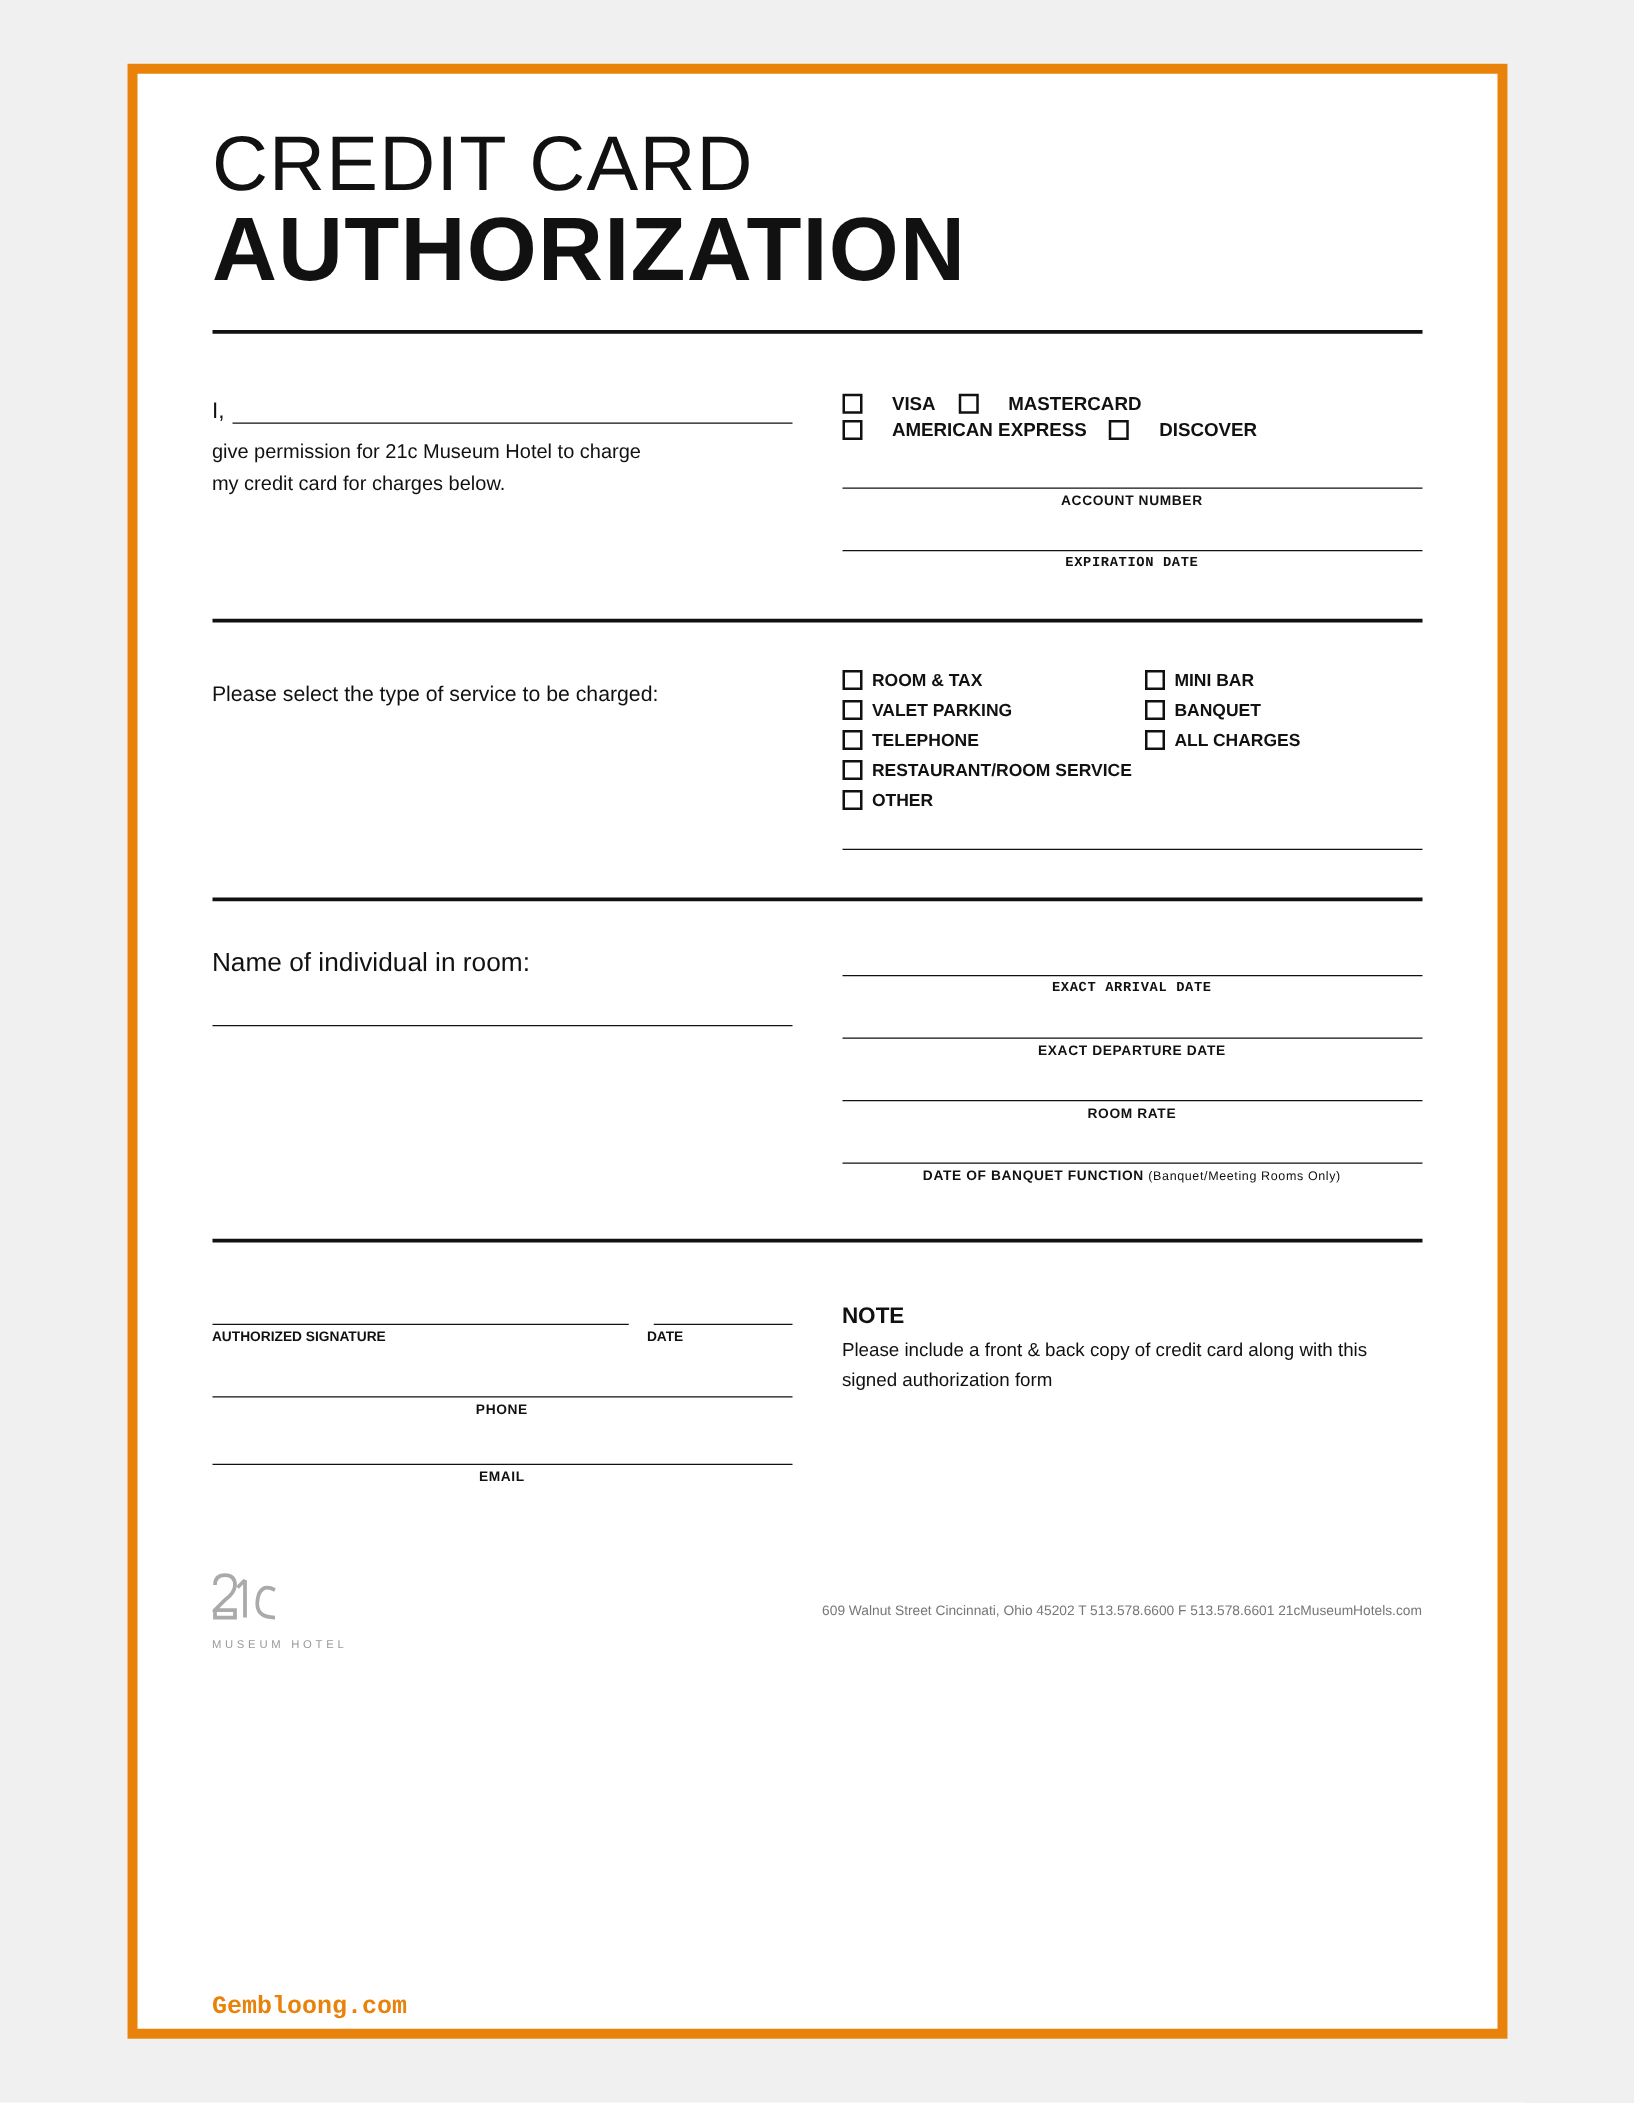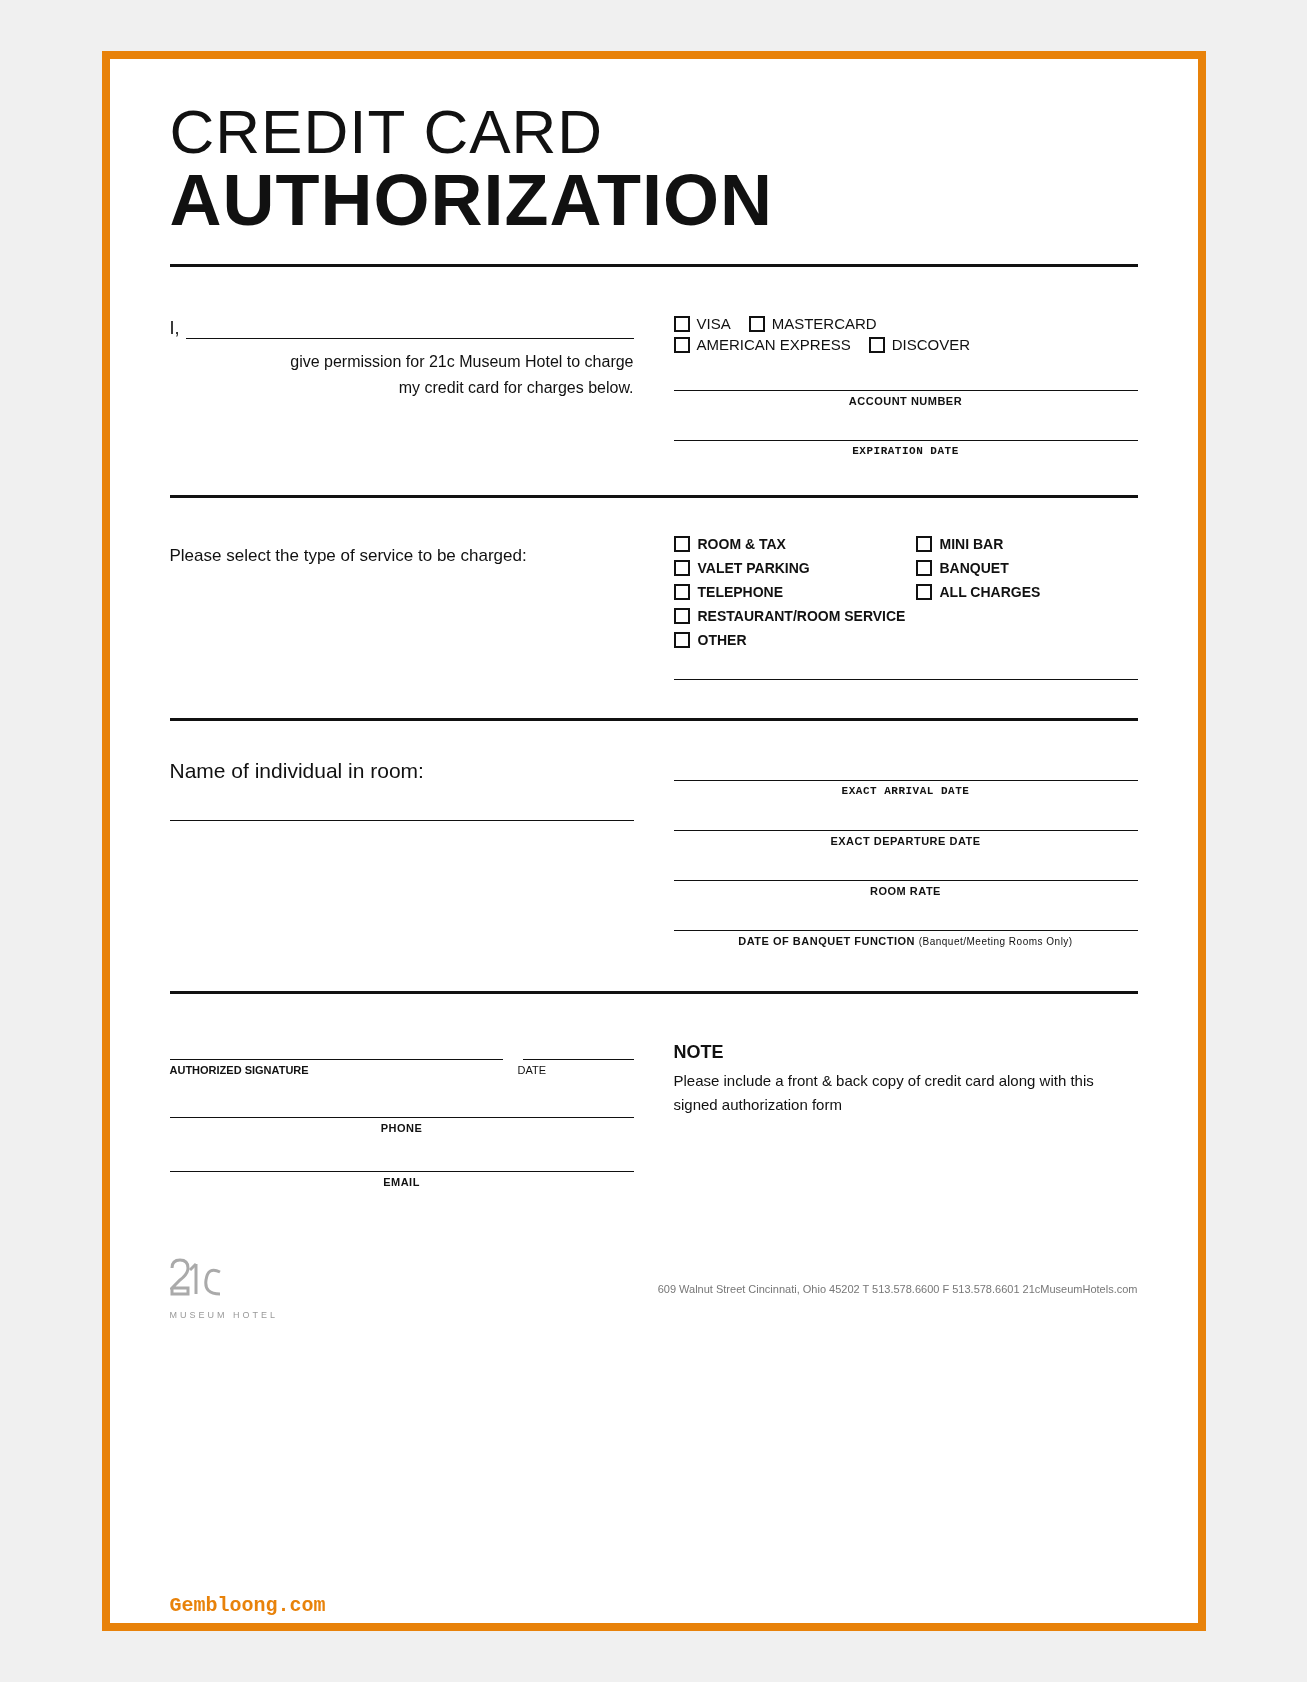--- a/index.html
+++ b/index.html
@@ -72,35 +72,33 @@
       flex: 1;
       border-bottom: 1.5px solid #111;
       height: 24px;
       display: inline-block;
     }
     .permission-text {
       font-size: 16px;
       color: #111;
       line-height: 1.6;
       margin-top: 6px;
-      text-align: right;
     }
     .card-row {
       display: flex;
       align-items: center;
       gap: 18px;
       width: 100%;
       margin-bottom: 4px;
     }
     .card-option {
       display: flex;
-      align-items: center;
-      gap: 7px;
+      gap: 24px;
       font-size: 15px;
-      font-weight: 400;
+      font-weight: 700;
       color: #111;
     }
     .checkbox-box {
       width: 16px;
       height: 16px;
       border: 2px solid #111;
       display: inline-block;
       flex-shrink: 0;
     }
 
@@ -221,21 +219,21 @@
     }
     .sig-label-left {
       flex: 3;
       font-size: 11px;
       font-weight: 700;
       color: #111;
     }
     .sig-label-right {
       flex: 1;
       font-size: 11px;
-      font-weight: 400;
+      font-weight: 700;
       color: #111;
     }
     .note-section {
       padding: 6px 0 0 0;
     }
     .note-title {
       font-size: 18px;
       font-weight: 900;
       color: #111;
       margin-bottom: 6px;

